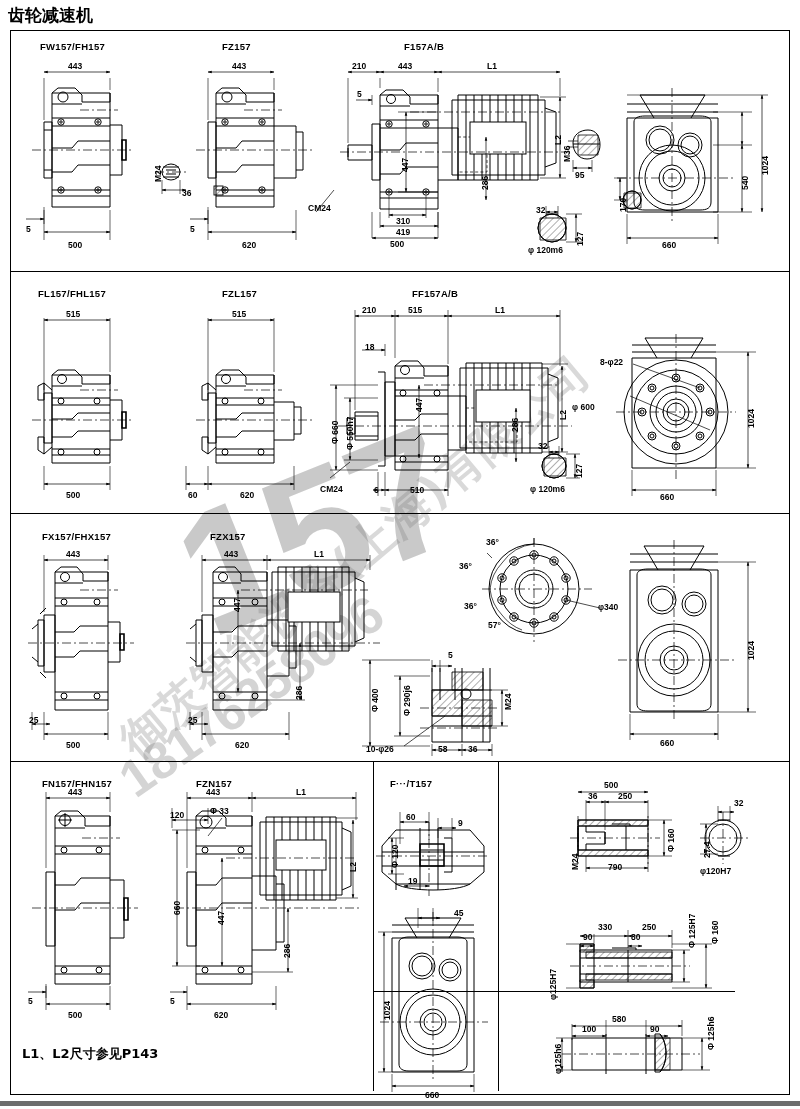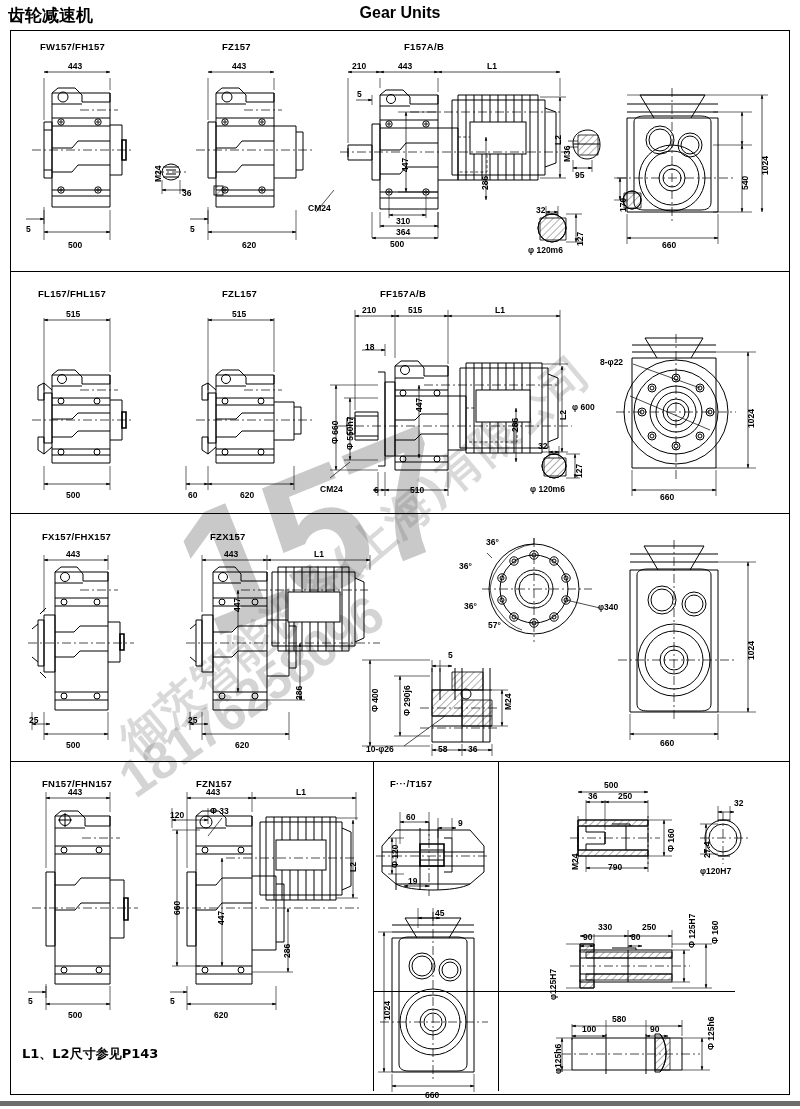--- a/index.html
+++ b/index.html
@@ -90,21 +90,20 @@
     font-family:"DejaVu Sans",sans-serif;
     transform:rotate(-40deg); transform-origin:0 0; letter-spacing:1px;
     white-space:nowrap;
   }
 </style>
 </head>
 <body>
 
 <div class="page-header">
   <div class="title-cn">齿轮减速机</div>
-  <div class="title-en">Gear Units</div>
 </div>
 
 <div class="wm">
   <div class="wm-cn">御茨智能设备(上海)有限公司</div>
   <div class="wm-num">157</div>
   <div class="wm-phone">18176258096</div>
 </div>
 
 <div class="frame">
 
@@ -869,21 +868,21 @@
     <path class="ext" d="M572,1038 L556,1038 M572,1070 L556,1070"></path>
     <path class="dimline" marker-start="url(#arL)" marker-end="url(#ar)" d="M562,1038 L562,1070"></path>
   </g>
 </svg>
 
 <div class="panel-label" style="left:40px;top:41px">FW157/FH157</div>
 <div class="panel-label" style="left:222px;top:41px">FZ157</div>
 <div class="panel-label" style="left:404px;top:41px">F157A/B</div>
 <div class="panel-label" style="left:38px;top:288px">FL157/FHL157</div>
 <div class="panel-label" style="left:222px;top:288px">FZL157</div>
-<div class="panel-label" style="left:380px;top:288px">FF157A/B</div>
+<div class="panel-label" style="left:412px;top:288px">FF157A/B</div>
 <div class="panel-label" style="left:42px;top:531px">FX157/FHX157</div>
 <div class="panel-label" style="left:210px;top:531px">FZX157</div>
 <div class="panel-label" style="left:42px;top:778px">FN157/FHN157</div>
 <div class="panel-label" style="left:196px;top:778px">FZN157</div>
 <div class="panel-label" style="left:390px;top:778px">F···/T157</div>
 
 <div class="dim" style="left:68px;top:61px">443</div>
 <div class="dim" style="left:68px;top:240px">500</div>
 <div class="dim" style="left:26px;top:224px">5</div>
 <div class="dim v" style="left:153px;top:182px">M24</div>
@@ -894,21 +893,21 @@
 <div class="dim" style="left:308px;top:203px">CM24</div>
 
 <div class="dim" style="left:352px;top:61px">210</div>
 <div class="dim" style="left:398px;top:61px">443</div>
 <div class="dim" style="left:487px;top:61px">L1</div>
 <div class="dim v" style="left:553px;top:145px">L2</div>
 <div class="dim" style="left:357px;top:89px">5</div>
 <div class="dim v" style="left:400px;top:172px">447</div>
 <div class="dim v" style="left:480px;top:190px">286</div>
 <div class="dim" style="left:396px;top:216px">310</div>
-<div class="dim" style="left:396px;top:227px">364</div>
+<div class="dim" style="left:396px;top:227px">419</div>
 <div class="dim" style="left:390px;top:239px">500</div>
 <div class="dim v" style="left:562px;top:162px">M36</div>
 <div class="dim" style="left:575px;top:170px">95</div>
 <div class="dim" style="left:536px;top:205px">32</div>
 <div class="dim v" style="left:575px;top:246px">127</div>
 <div class="dim" style="left:528px;top:245px">φ 120m6</div>
 <div class="dim v" style="left:740px;top:190px">540</div>
 <div class="dim v" style="left:760px;top:175px">1024</div>
 <div class="dim v" style="left:618px;top:212px">170</div>
 <div class="dim" style="left:662px;top:240px">660</div>
@@ -972,21 +971,21 @@
 <div class="dim v" style="left:348px;top:872px">L2</div>
 <div class="dim" style="left:170px;top:810px">120</div>
 <div class="dim" style="left:210px;top:806px">Φ 33</div>
 <div class="dim v" style="left:172px;top:915px">660</div>
 <div class="dim v" style="left:216px;top:925px">447</div>
 <div class="dim v" style="left:282px;top:958px">286</div>
 <div class="dim" style="left:406px;top:812px">60</div>
 <div class="dim" style="left:458px;top:818px">9</div>
 <div class="dim v" style="left:390px;top:868px">Φ 120</div>
 <div class="dim" style="left:408px;top:876px">19</div>
-<div class="dim" style="left:435px;top:908px">45</div>
+<div class="dim" style="left:454px;top:908px">45</div>
 <div class="dim v" style="left:382px;top:1020px">1024</div>
 <div class="dim" style="left:425px;top:1090px">660</div>
 
 <div class="dim" style="left:604px;top:780px">500</div>
 <div class="dim" style="left:588px;top:791px">36</div>
 <div class="dim" style="left:618px;top:791px">250</div>
 <div class="dim" style="left:608px;top:862px">790</div>
 <div class="dim v" style="left:570px;top:870px">M24</div>
 <div class="dim v" style="left:666px;top:852px">Φ 160</div>
 <div class="dim" style="left:734px;top:798px">32</div>

